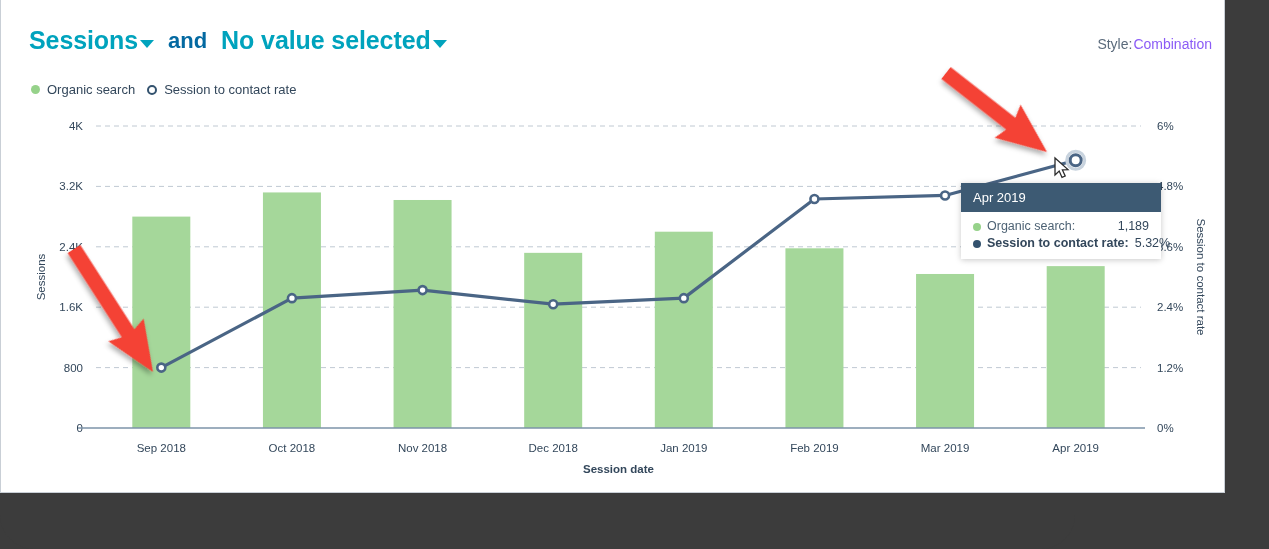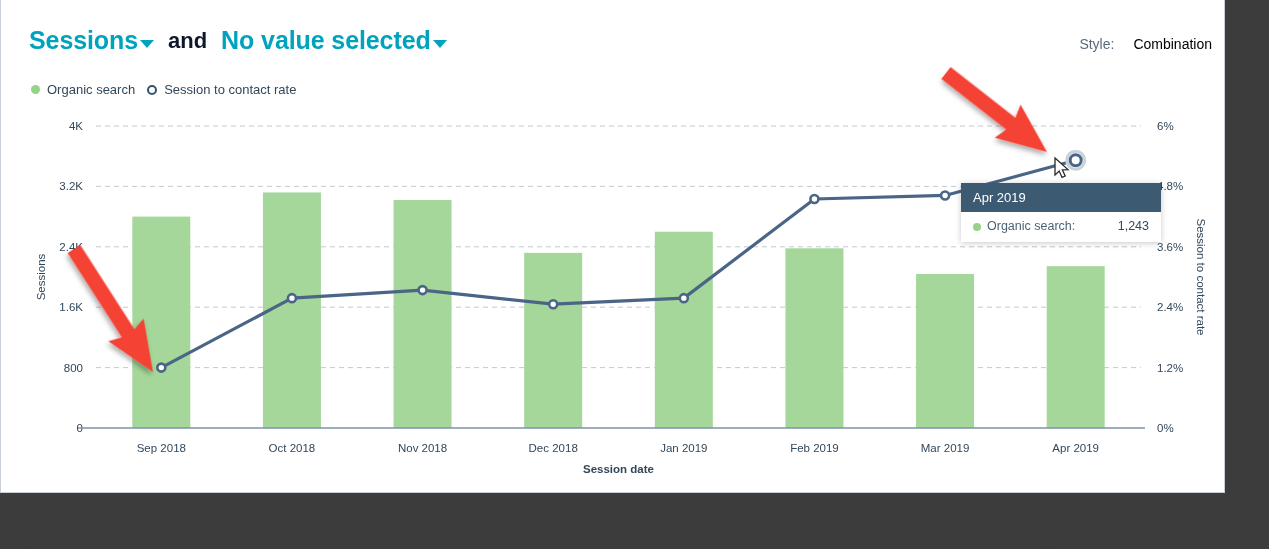--- a/index.html
+++ b/index.html
@@ -39,26 +39,26 @@
   .metric-select{
     color:#00a3bd; font-size:25px; font-weight:600; letter-spacing:-0.1px;
     cursor:pointer;
   }
   .caret{
     display:inline-block; width:0;height:0;
     border-left:7px solid transparent;border-right:7px solid transparent;
     border-top:8px solid #00a3bd;
     margin-left:2px; vertical-align:middle; position:relative; top:2px;
   }
-  .and-word{ color:#0f172a; font-size:22px; font-weight:600; margin:0 4px;}
+  .and-word{ color:#0369a1; font-size:22px; font-weight:600; margin:0 4px;}
   .hdr-right{
     position:absolute; right:14px; top:36px;
     font-size:14px; color:#5b6b7c; white-space:nowrap;
   }
-  .hdr-right .style-value{ color:#000000; margin-left:19px; }
+  .hdr-right .style-value{ color:#8b5cf6; margin-left:1px; }
 
   
   #chart-legend{
     position:absolute; left:30px; top:82px;
     display:flex; align-items:center; gap:12px;
     font-size:13px; color:#33475b;
   }
   .legend-item{ display:flex; align-items:center; gap:7px; cursor:pointer;}
   .legend-dot-fill{ width:9px;height:9px;border-radius:50%;background:#96d28a;}
   .legend-dot-ring{
@@ -199,21 +199,26 @@
           </g>
       </svg>
     </div>
 
     <div id="chart-tooltip">
       <div id="tooltip-header">Apr 2019</div>
       <div id="tooltip-body">
         <div class="tt-row">
           <span class="tt-dot" style="background:#96d28a"></span>
           <span class="tt-label">Organic search:</span>
-          <span class="tt-value">1,243</span>
+          <span class="tt-value">1,189</span>
+        </div>
+        <div class="tt-row bold">
+          <span class="tt-dot" style="background:#33526e"></span>
+          <span class="tt-label">Session to contact rate:</span>
+          <span class="tt-value">5.32%</span>
         </div>
       </div>
     </div>
 
     <svg id="annotations">
       <defs>
         <filter id="arrShadow" x="-40%" y="-40%" width="190%" height="190%">
           <feDropShadow dx="2" dy="3" stdDeviation="2.5" flood-color="#000" flood-opacity="0.32"></feDropShadow>
         </filter>
       </defs>

